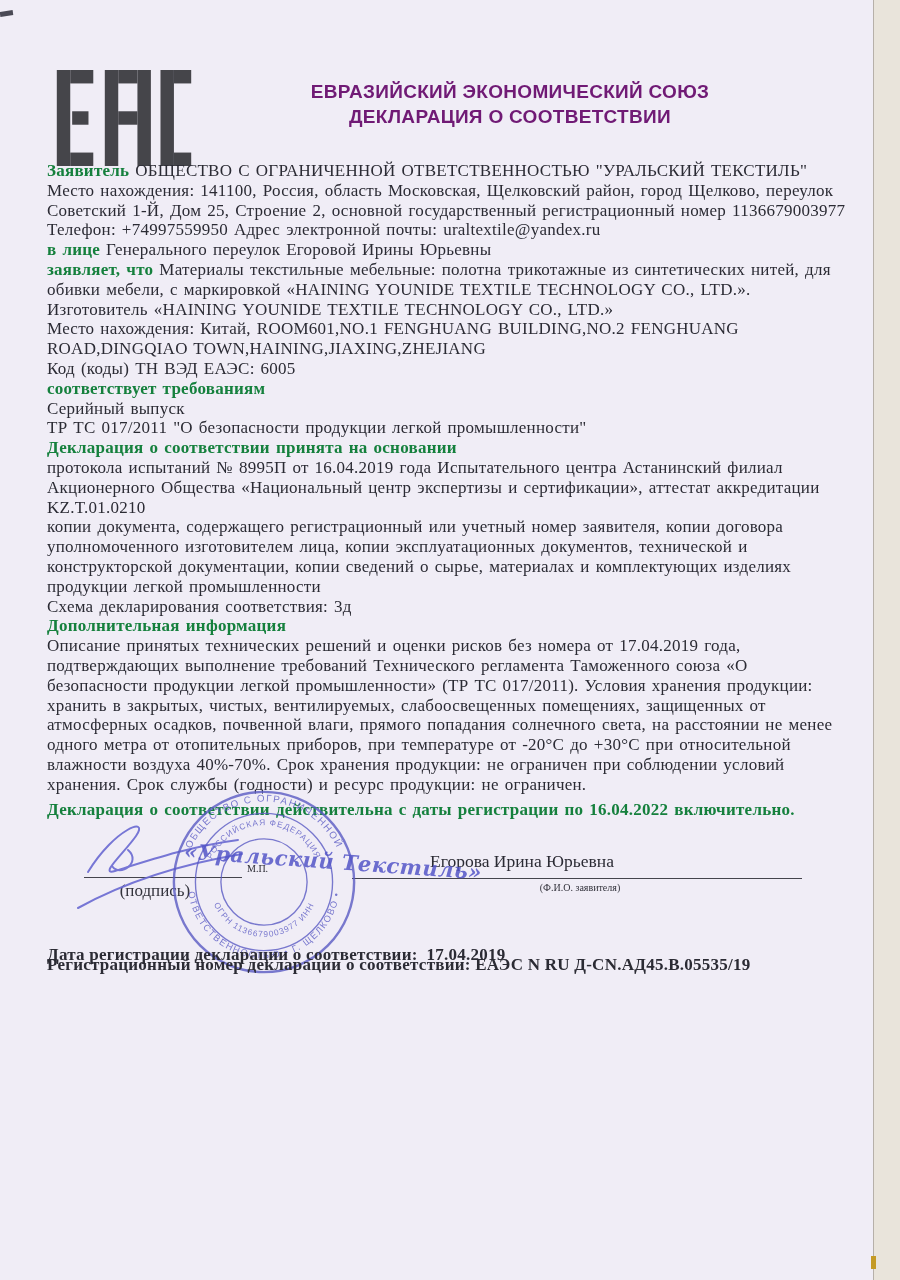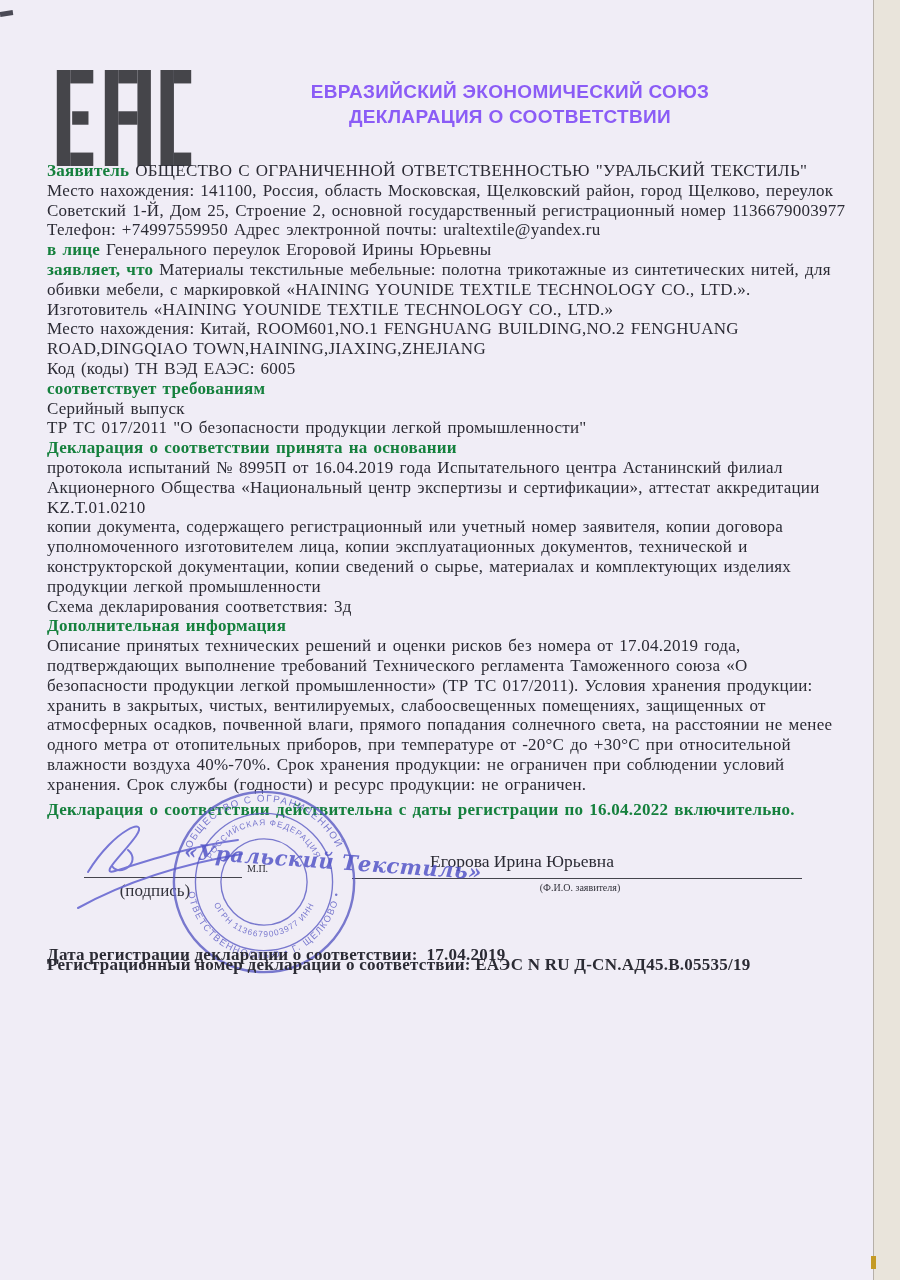--- a/index.html
+++ b/index.html
@@ -8,21 +8,21 @@
        font-family:"Liberation Serif", serif;color:#2b2b34;}
   .scan-strip{position:absolute;right:0;top:0;width:26px;height:1280px;background:#e9e4db;
               border-left:1px solid #b6b0a9;}
   .corner-mark{position:absolute;left:0;top:11px;width:13px;height:5px;background:#4a4a55;
                transform:rotate(-8deg);}
   .yellow-mark{position:absolute;left:871px;top:1256px;width:5px;height:13px;background:#c49a25;}
 
   .eac-logo{position:absolute;left:56px;top:70px;}
   .doc-header{position:absolute;left:150px;top:79px;width:720px;text-align:center;
               font-family:"Liberation Sans", sans-serif;font-weight:bold;font-size:19px;
-              line-height:25px;color:#8b5cf6;letter-spacing:.3px;}
+              line-height:25px;color:#701a75;letter-spacing:.3px;}
 
   .content{position:absolute;left:47px;top:161px;width:802px;font-size:17px;line-height:19.8px;
            letter-spacing:.25px;word-spacing:1.5px;}
   .content p{margin:0;}
   .content b{color:#15803d;}
   .validity{margin-top:5px !important;font-weight:bold;}
 
   .sig-line{position:absolute;border-top:1.5px solid #44444c;height:0;}
   .line-left{left:84px;top:877px;width:158px;}
   .line-right{left:352px;top:878px;width:450px;}

